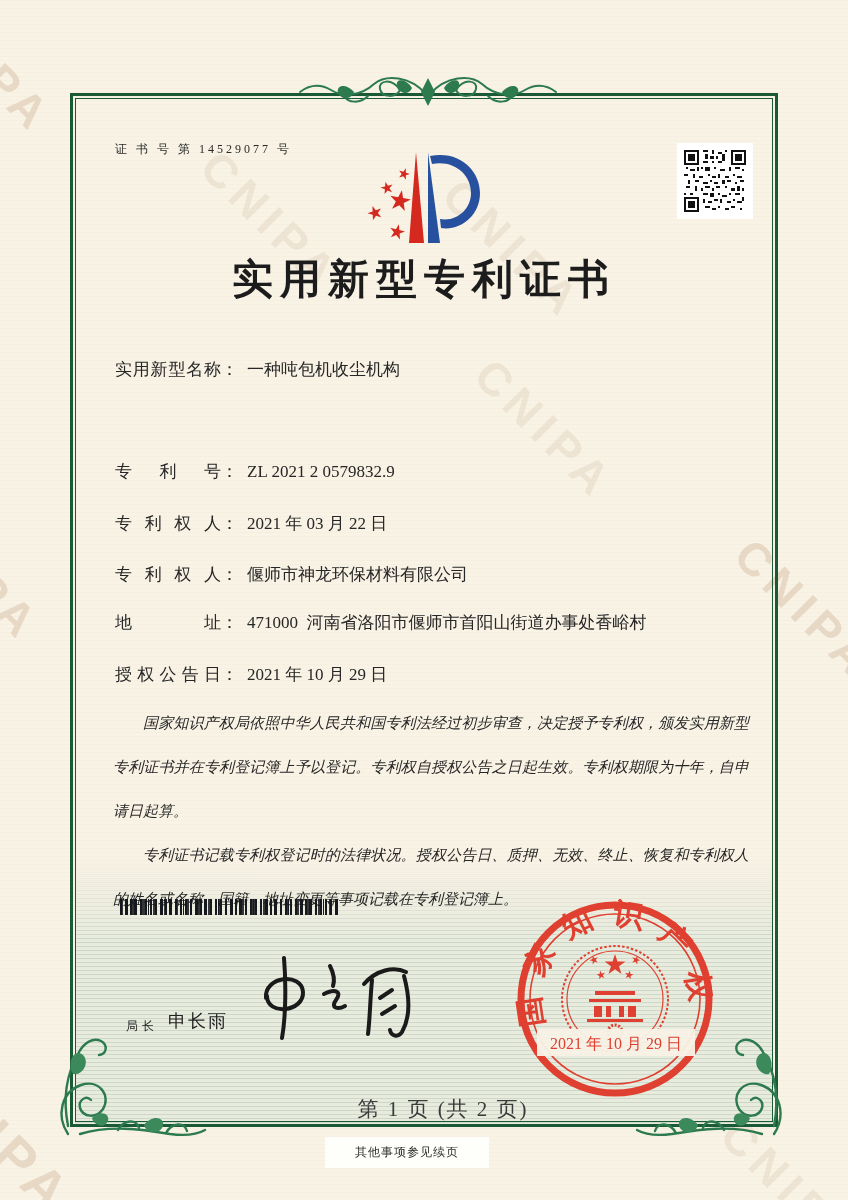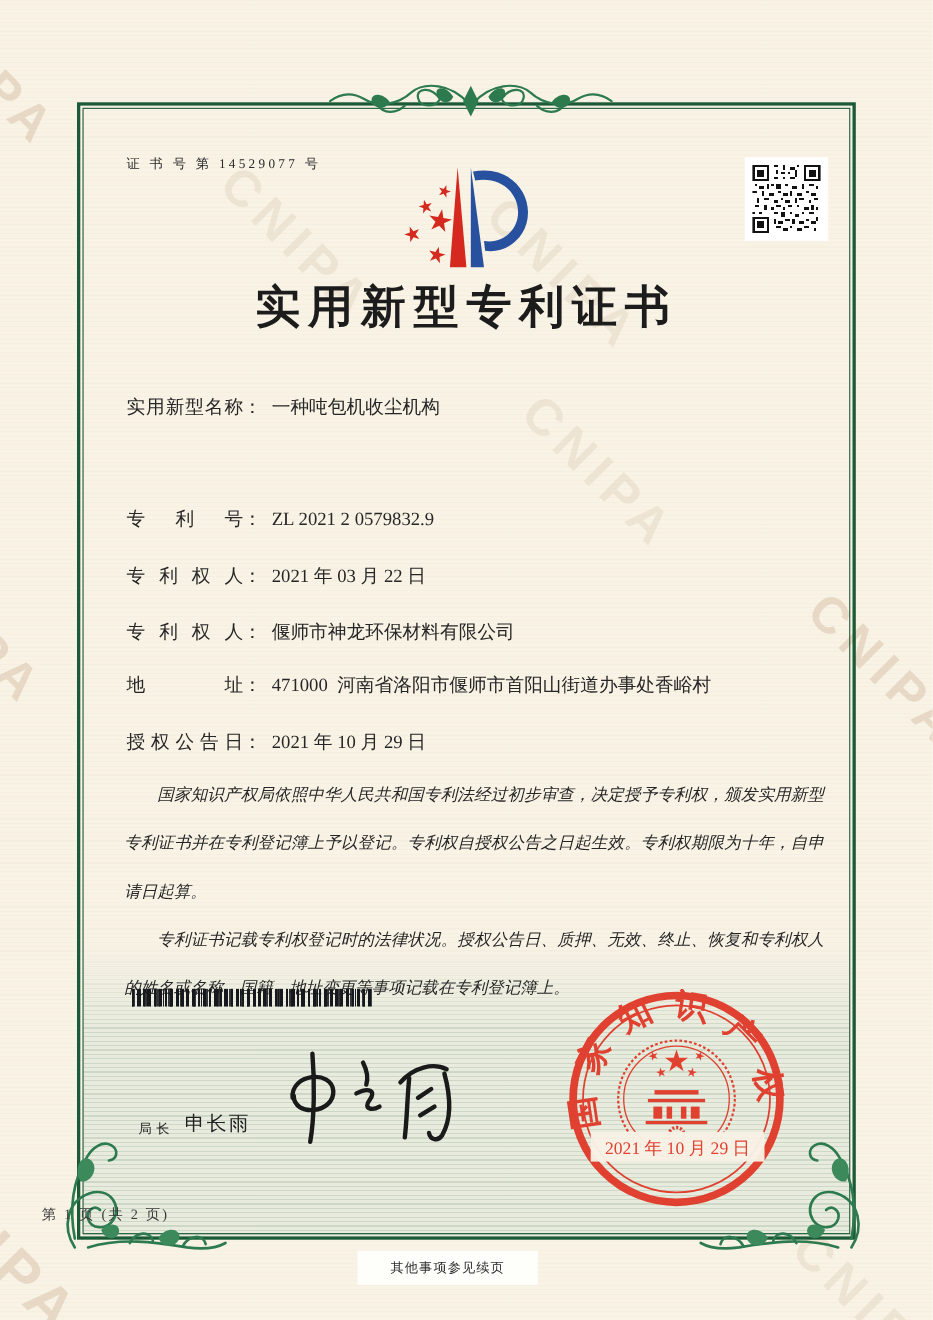--- a/index.html
+++ b/index.html
@@ -63,22 +63,22 @@
     background-image:
       repeating-linear-gradient(90deg,#15181c 0 2px,rgba(0,0,0,0) 2px 5px),
       repeating-linear-gradient(90deg,#15181c 0 1px,rgba(0,0,0,0) 1px 7px),
       repeating-linear-gradient(90deg,rgba(20,22,26,.85) 0 3px,rgba(0,0,0,0) 3px 11px);
   }
   .director-title{ position:absolute; left:126px; top:974px; font-size:12px; letter-spacing:4px; color:#222;margin-top:44px;}
   .director-name{ position:absolute; left:126px; top:1009px; font-size:18px; letter-spacing:2px; color:#222;margin-left:42px;}
   .signature{ position:absolute; left:252px; top:950px; }
   .seal{ position:absolute; left:515px; top:899px; }
   .page-footer{
-    position:absolute; left:0; right:0; top:1095px; 
-    font-size:13px; letter-spacing:2px; color:#3a3a3a;padding-left:38px;
+    position:absolute; left:0; right:0; top:1095px; text-align:center;
+    font-size:21px; letter-spacing:2px; color:#3a3a3a;padding-left:38px;
   }
   .cont-box{
     position:absolute; left:325px; top:1137px; width:164px; height:31px;
     background:#fefefb; display:flex; align-items:center; justify-content:center;
     font-size:12px; letter-spacing:1px; color:#2e2e2e;
   }
   .ornament{ position:absolute; pointer-events:none; }
   svg{ display:block; }
 </style>
 </head>

